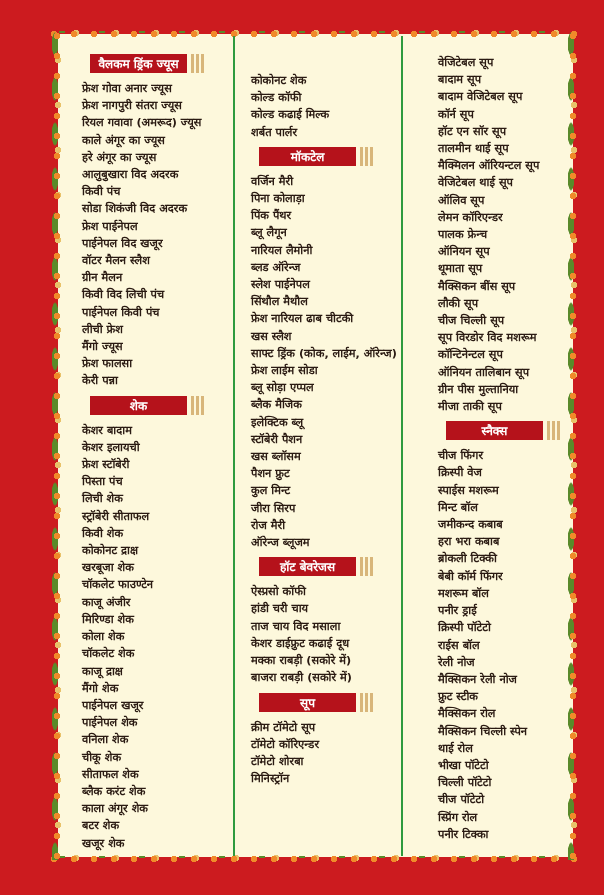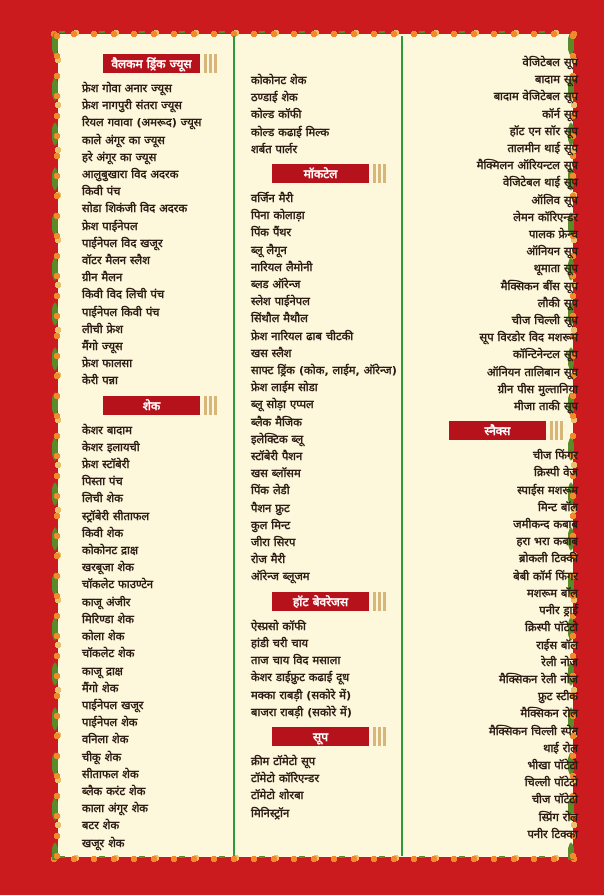--- a/index.html
+++ b/index.html
@@ -38,24 +38,24 @@
   .border-right { left: 566px; }
 
   .col-divider {
     position: absolute; top: 36px; width: 2px; height: 820px; background: #2e9a3e;
   }
   .col {
     position: absolute; top: 50px;
   }
   .col1 { left: 82px; width: 148px; }
   .col2 { left: 251px; width: 148px; }
-  .col3 { left: 428px; width: 150px; text-align: right; }
+  .col3 { left: 438px; width: 150px; }
 
   .section-header {
-    display: flex; align-items: center; height: 19px; margin: 4px 0 7px 13px; padding-left: 8px;
+    display: flex; align-items: center; height: 19px; margin: 4px 0 7px 0; padding-left: 8px;
   }
   .section-header .bar {
     width: 97px; height: 19px; background: #b5121b;
     color: #ffffff; font-size: 12px; font-weight: bold;
     display: flex; align-items: center; justify-content: center;
     box-sizing: border-box;
   }
   .section-header .stripes {
     display: flex; margin-left: 4px; height: 19px;
   }
@@ -149,21 +149,20 @@
           <div class="item">बटर शेक</div>
           <div class="item">खजूर शेक</div>
         </div>
     </div>
   </div>
 
   <div class="col col2">
     <div class="section" style="margin-top:22px">
       <div class="items">
           <div class="item">कोकोनट शेक</div>
-          <div class="item">ठण्डाई शेक</div>
           <div class="item">कोल्ड कॉफी</div>
           <div class="item">कोल्ड कढाई मिल्क</div>
           <div class="item">शर्बत पार्लर</div>
         </div>
     </div>
     <div class="section">
       <div class="section-header">
         <div class="bar">मॉकटेल</div>
         <div class="stripes">
             <span></span>
@@ -182,21 +181,20 @@
           <div class="item">सिंथौल मैथौल</div>
           <div class="item">फ्रेश नारियल ढाब चीटकी</div>
           <div class="item">खस स्लैश</div>
           <div class="item wrap">साफ्ट ड्रिंक (कोक, लाईम, ऑरेन्ज)</div>
           <div class="item">फ्रेश लाईम सोडा</div>
           <div class="item">ब्लू सोड़ा एप्पल</div>
           <div class="item">ब्लैक मैजिक</div>
           <div class="item">इलेक्टिक ब्लू</div>
           <div class="item">स्टॉबेरी पैशन</div>
           <div class="item">खस ब्लॉसम</div>
-          <div class="item">पिंक लेडी</div>
           <div class="item">पैशन फ्रुट</div>
           <div class="item">कुल मिन्ट</div>
           <div class="item">जीरा सिरप</div>
           <div class="item">रोज मैरी</div>
           <div class="item">ऑरेन्ज ब्लूजम</div>
         </div>
     </div>
     <div class="section">
       <div class="section-header">
         <div class="bar">हॉट बेवरेजस</div>

